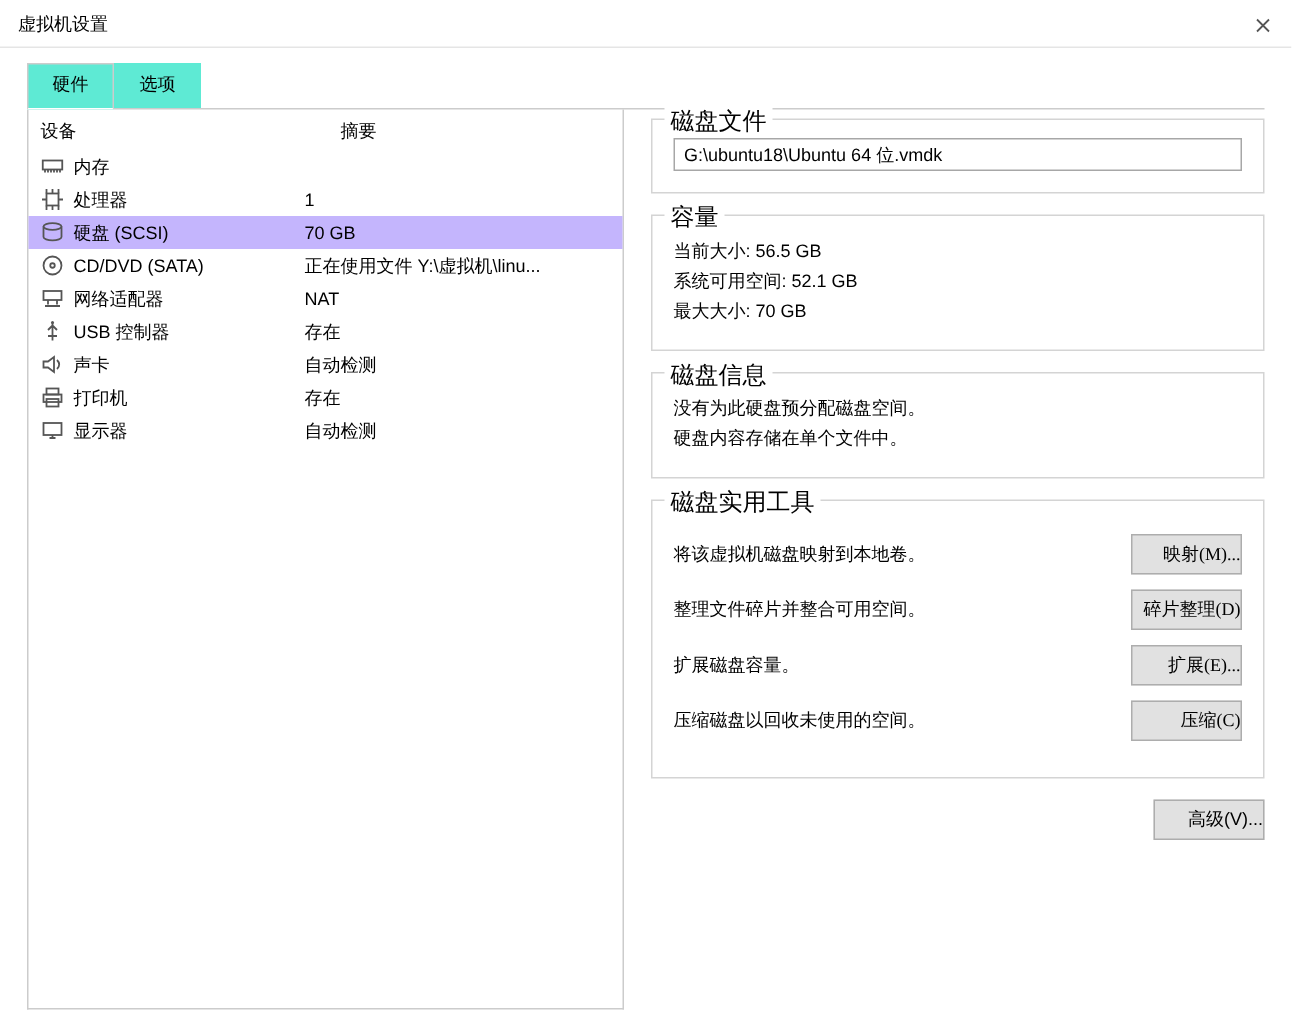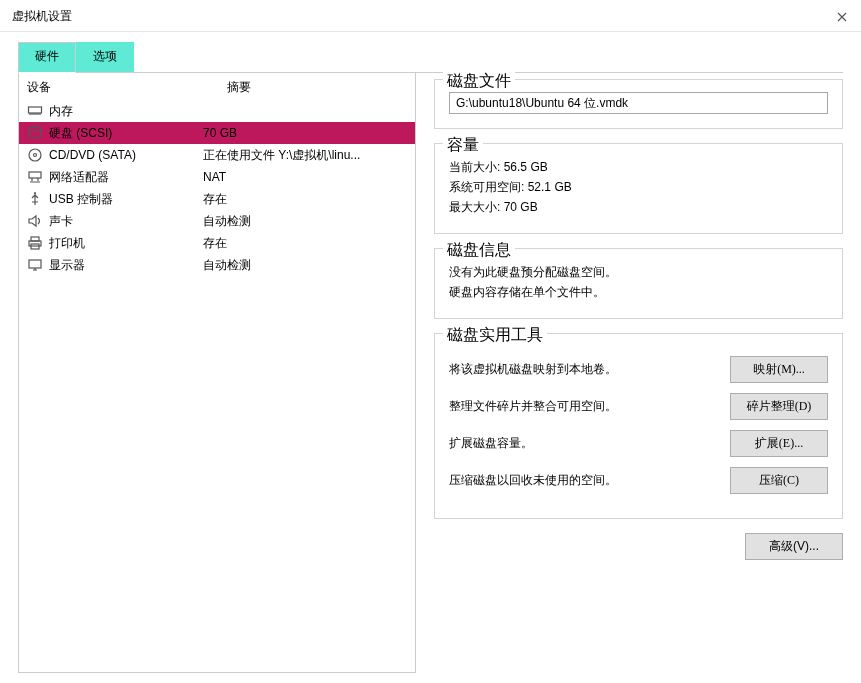--- a/index.html
+++ b/index.html
@@ -67,21 +67,21 @@
     .hw-col-device { width: 176px; }
     .hw-col-summary { flex: 1; }
     .hw-list { }
     .hw-row {
       display: flex;
       align-items: center;
       padding: 2px 8px;
       cursor: pointer;
       height: 22px;
     }
-    .hw-row.selected { background: #be185d; }
+    .hw-row.selected { background: #c4b5fd; }
     .hw-icon {
       width: 16px; height: 16px;
       margin-right: 6px;
       flex-shrink: 0;
       display: flex; align-items: center; justify-content: center;
     }
     .hw-name { width: 154px; }
     .hw-summary { flex: 1; white-space: nowrap; overflow: hidden; text-overflow: ellipsis; }
 
     .right-panel {
@@ -116,28 +116,28 @@
     .info-line { margin: 3px 0; }
     .util-row {
       display: flex;
       justify-content: space-between;
       align-items: center;
       margin: 10px 0;
       font-family: Liberation Serif, serif;
     }
     .util-desc { flex: 1; font-size: 12px; }
     .util-btn {
-      width: 98px;
+      width: 74px;
       padding: 4px 0;
       font-size: 12px;
       font-family: inherit;
       background: #e1e1e1;
       border: 1px solid #adadad;
       cursor: pointer;
-      text-align: center;
+      text-align: right;
       margin-left: 11px;
     }
     .adv-row {
       display: flex;
       justify-content: flex-end;
       margin-top: 8px;
     }
     svg { display: block; }
   </style>
 </head>
@@ -166,20 +166,30 @@
     <div class="hw-list" id="hw-list">
         <div class="hw-row">
           <span class="hw-icon">
             <svg width="16" height="16" viewBox="0 0 16 16">
               <rect x="1.5" y="4" width="13" height="6" stroke="#555" stroke-width="1.2" fill="none"></rect>
               <path d="M3 10 v2 M5 10 v2 M7 10 v2 M9 10 v2 M11 10 v2 M13 10 v2" stroke="#555" stroke-width="1.2" fill="none"></path>
             </svg>
           </span>
           <span class="hw-name">内存</span>
         </div>
+        <div class="hw-row">
+          <span class="hw-icon">
+            <svg width="16" height="16" viewBox="0 0 16 16">
+              <rect x="4" y="4" width="8" height="8" stroke="#555" stroke-width="1.2" fill="none"></rect>
+              <path d="M8 1v3 M8 12v3 M1 8h3 M12 8h3 M4 1v3 M12 1v3 M4 12v3 M12 12v3" stroke="#555" stroke-width="1.2" fill="none"></path>
+            </svg>
+          </span>
+          <span class="hw-name">处理器</span>
+          <span class="hw-summary">1</span>
+        </div>
         <div class="hw-row selected">
           <span class="hw-icon">
             <svg width="16" height="16" viewBox="0 0 16 16">
               <ellipse cx="8" cy="4" rx="6" ry="2.2" stroke="#555" stroke-width="1.2" fill="none"></ellipse>
               <path d="M2 4 v7 a6 2.2 0 0 0 12 0 v-7" stroke="#555" stroke-width="1.2" fill="none"></path>
             </svg>
           </span>
           <span class="hw-name">硬盘 (SCSI)</span>
           <span class="hw-summary">70 GB</span>
         </div>

